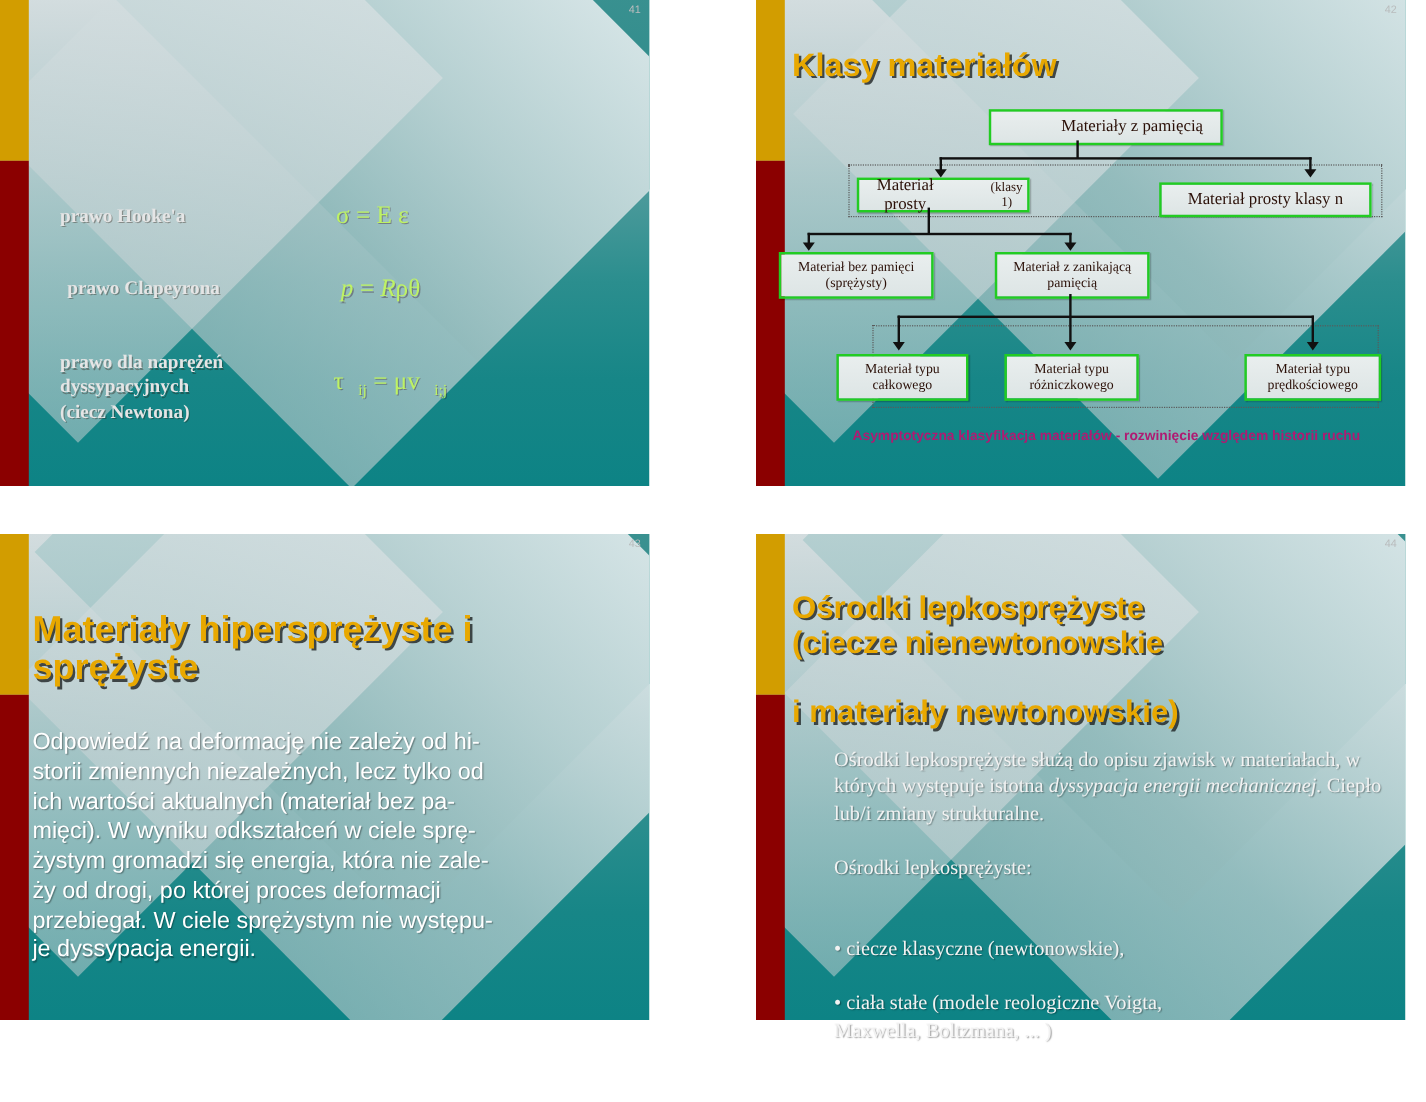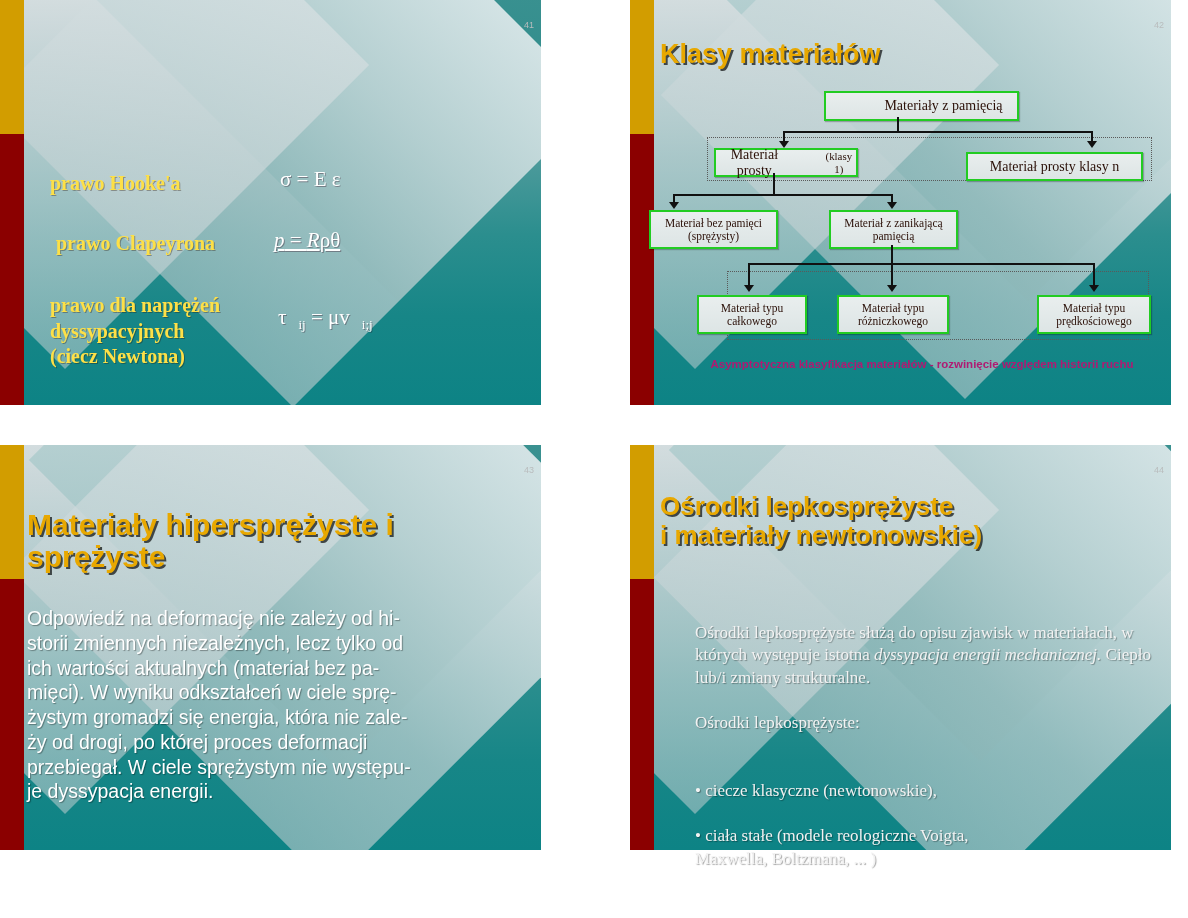--- a/index.html
+++ b/index.html
@@ -33,46 +33,46 @@
   .tealdiamond{position:absolute;width:440px;height:440px;left:178px;top:-230px;
     background:linear-gradient(to bottom,#2f8c8b 0%,#2a8a89 50%,#1b8483 100%);
     transform:rotate(45deg);opacity:.92;}
 
   
   .band{position:absolute;left:0;top:0;width:24px;height:100%;}
   .band .gold{position:absolute;left:0;top:0;width:24px;height:134px;background:#d29d00;}
   .band .red {position:absolute;left:0;top:134px;width:24px;bottom:0;background:#8b0000;}
 
   
-  .pageno{position:absolute;right:7px;top:20px;font-size:9px;color:#b9bcbd;
+  .pageno{position:absolute;right:7px;top:3px;font-size:9px;color:#b9bcbd;
     font-family:"Liberation Sans",sans-serif;letter-spacing:0px;z-index:40;}
 
   
   .title{position:absolute;color:#e8a800;font-weight:bold;line-height:1.06;
     text-shadow:2px 2px 0 rgba(25,30,30,.78);white-space:pre-line;}
   .title .ital{font-style:italic;display:block;}
 
   .s1-title{left:40px;top:36px;width:440px;font-size:27px;text-align:center;}
   .s2-title{left:30px;top:40px;font-size:27px;}
   .s3-title{left:27px;top:477px;font-size:30px;width:420px;}
   .s4-title{left:30px;top:463px;font-size:26px;line-height:1.12;}
 
   
   .law{position:absolute;font-family:"Liberation Serif",serif;font-weight:bold;
-    color:#fde047;font-size:20px;line-height:1.28;text-shadow:1px 1px 0 rgba(40,20,10,.35);}
+    color:#e5e5e5;font-size:16px;line-height:1.28;text-shadow:1px 1px 0 rgba(40,20,10,.35);}
   .formula{position:absolute;font-family:"Liberation Serif",serif;
-    color:#ffffff;font-size:21px;text-shadow:1px 1px 0 rgba(50,10,30,.35);}
+    color:#bef264;font-size:21px;text-shadow:1px 1px 0 rgba(50,10,30,.35);}
   .formula .it{font-style:italic;}
   .formula sub{font-size:.62em;margin-left:12px;}
 
   .law-1{left:50px;top:171px;}
   .law-2{left:56px;top:231px;}
   .law-3{left:50px;top:293px;}
   .f-1{left:280px;top:167px;}
-  .f-2{left:274px;top:228px;text-decoration:underline;}
+  .f-2{left:284px;top:228px;}
   .f-3{left:278px;top:305px;}
 
   
   .diagram{position:absolute;left:24px;top:88px;width:517px;height:300px;z-index:25;}
   .dbox{position:absolute;border:2px solid #22cc22;
     background:linear-gradient(to bottom,#e9eeee,#dde5e5);
     font-family:"Liberation Serif",serif;color:#2b1008;text-align:center;
     display:flex;align-items:center;justify-content:center;line-height:1.12;
     box-shadow:1px 1px 1px rgba(0,0,0,.25);}
   .dbox .small{font-size:.78em;padding-left:29px;}
@@ -239,20 +239,21 @@
     <div class="diamond2"></div>
     <div class="band">
       <div class="gold"></div>
       <div class="red"></div>
     </div>
     <div class="pageno">44</div>
   </div>
 
   <div class="title s4-title" style="z-index:30;left:660px;">
     <span>Ośrodki lepkosprężyste</span>
+    <span style="display:block">(ciecze nienewtonowskie</span>
     <span style="display:block">i materiały newtonowskie)</span>
   </div>
 
   <div class="body-serif s4-body" style="z-index:30;left:695px;">
     <div style="white-space:normal">
       <span>Ośrodki lepkosprężyste służą do opisu zjawisk w materiałach, w których występuje istotna </span><span class="it">dyssypacja energii mechanicznej.</span><span> Ciepło lub/i zmiany strukturalne.</span>
     </div>
     <div style="white-space:normal">Ośrodki lepkosprężyste:</div>
     <ul class="s4-list">
       <li>• ciecze klasyczne (newtonowskie),</li>

